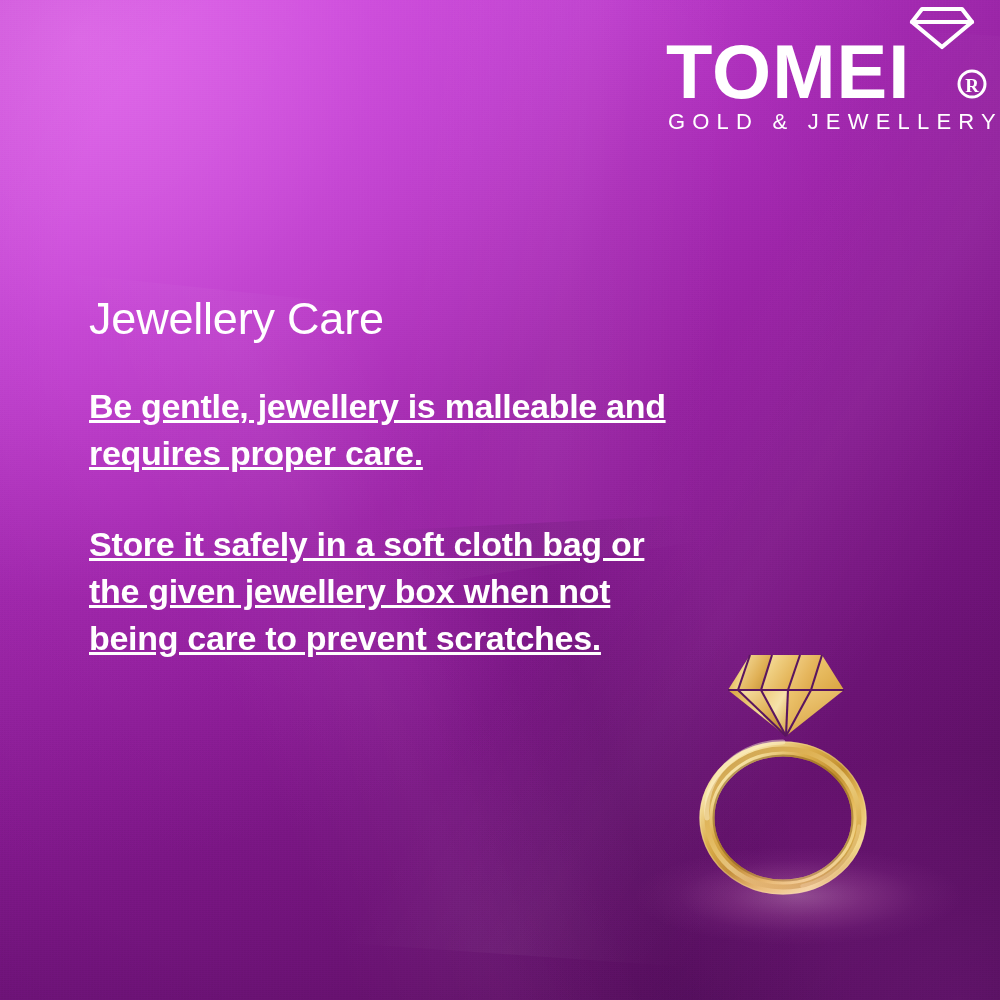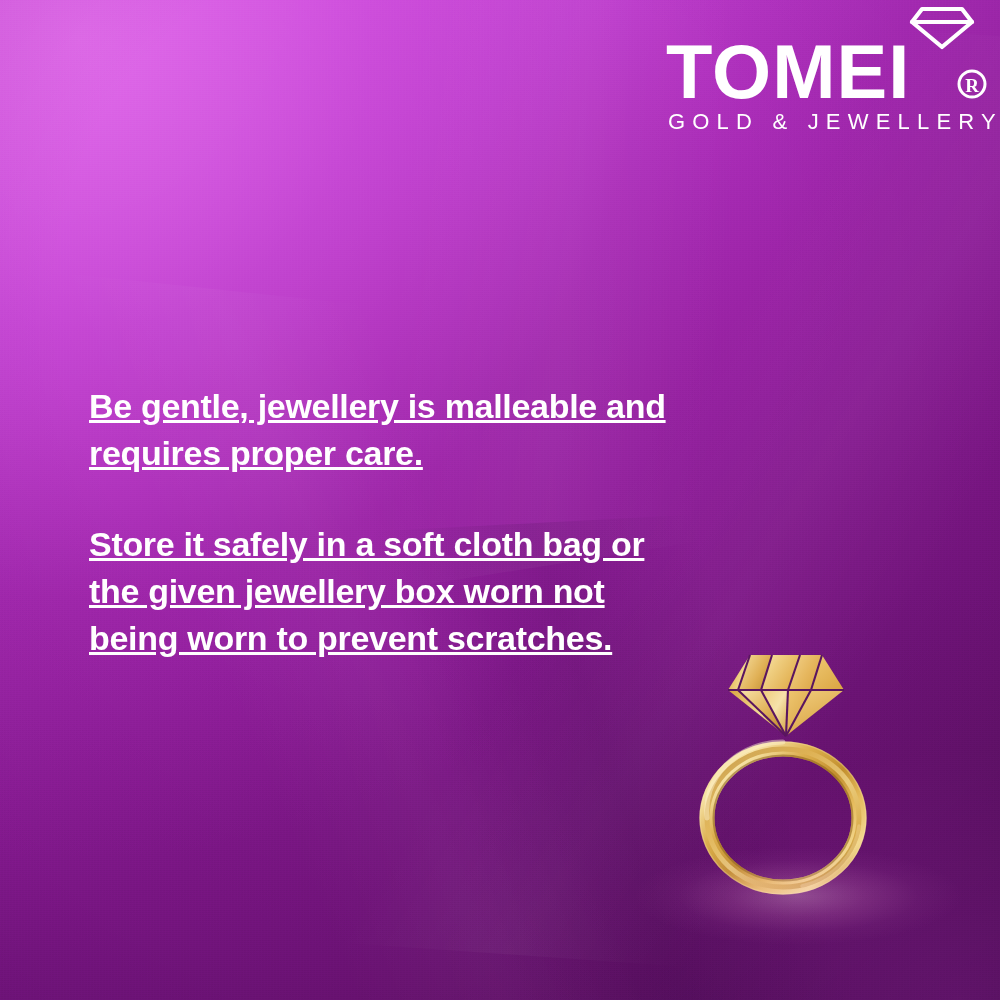--- a/index.html
+++ b/index.html
@@ -228,22 +228,23 @@
     <div class="logo-wordmark">TOMEI</div>
 
     <svg class="logo-reg" viewBox="0 0 32 32">
       <circle cx="16" cy="16" r="13" fill="none" stroke="#FFFFFF" stroke-width="3"></circle>
       <text x="16" y="23.5" text-anchor="middle" font-family="Liberation Serif, serif" font-size="19" font-weight="bold" fill="#FFFFFF">R</text>
     </svg>
 
     <div class="logo-tagline">GOLD &amp; JEWELLERY</div>
   </div>
 
+  <div class="heading">Jewellery Care</div>
   <div class="para para-1">Be gentle, jewellery is malleable and requires proper care.</div>
-  <div class="para para-2">Store it safely in a soft cloth bag or the given jewellery box worn not being worn to prevent scratches.</div>
+  <div class="para para-2">Store it safely in a soft cloth bag or the given jewellery box when not being care to prevent scratches.</div>
 
   <div class="ring-art">
     <div class="ring-glow"></div>
 
     <svg width="210" height="300" viewBox="0 0 210 300">
       <defs>
         <linearGradient id="gFacetL1" x1="0" y1="0" x2="1" y2="0.4">
           <stop offset="0%" stop-color="#C7912F"></stop>
           <stop offset="45%" stop-color="#EAC46C"></stop>
           <stop offset="100%" stop-color="#F8E4A8"></stop>

